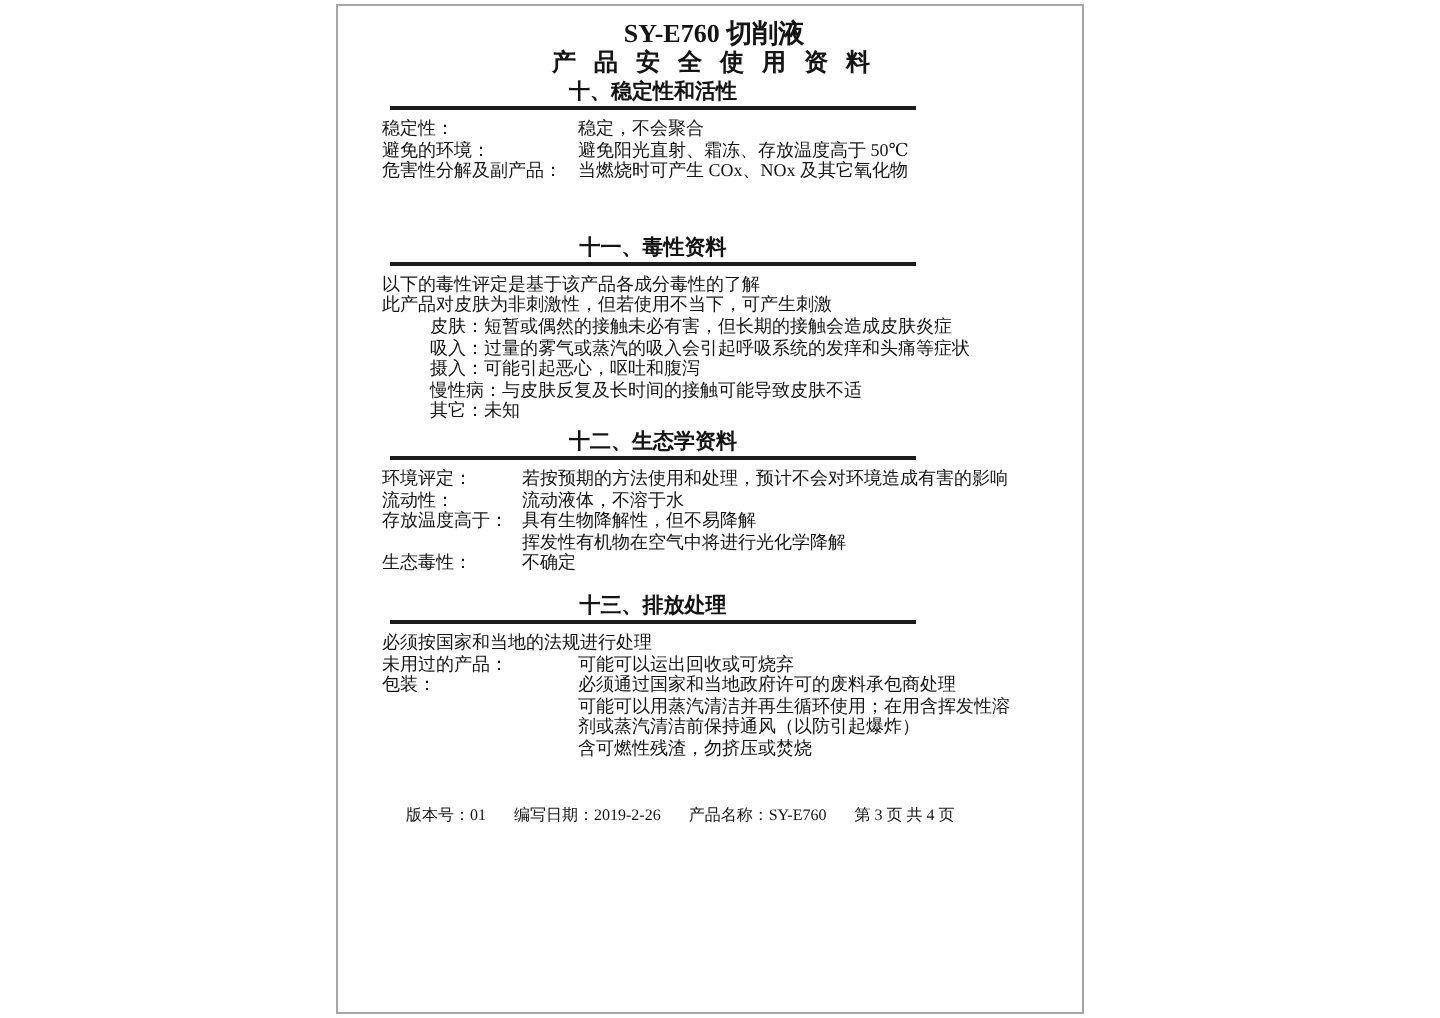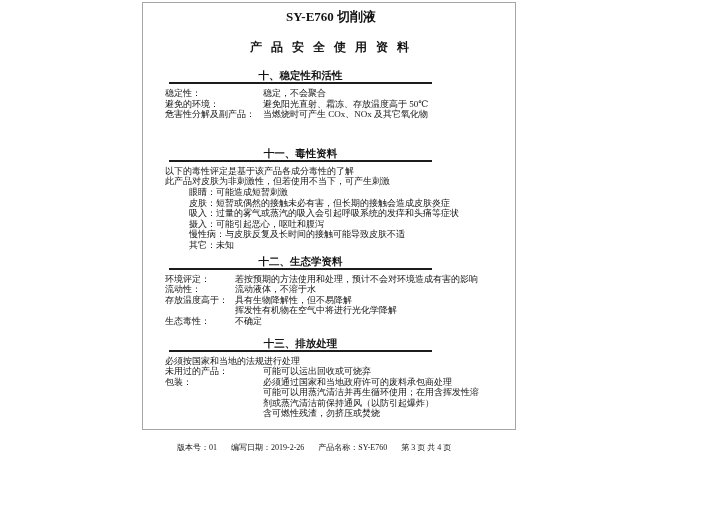--- a/index.html
+++ b/index.html
@@ -5,35 +5,35 @@
   html, body {
     margin: 0; padding: 0;
     width: 720px; height: 509px;
     background: #ffffff;
     overflow: hidden;
     font-family: "Liberation Serif", "DejaVu Serif", serif;
     color: #141414;
   }
   .page {
     position: absolute;
-    left: 142px; top: 2px;
-    width: 374px; height: 428px;
+    left: 168px; top: 2px;
+    width: 374px; height: 505px;
     box-sizing: border-box;
     border: 1px solid #a6a6a6;
     background: #ffffff;
     padding: 0 18px 0 22px;
   }
   .doc-title {
     margin: 6px 0 0 0;
     font-size: 13px; line-height: 15px;
     font-weight: bold;
     text-align: center;
   }
   .doc-subtitle {
-    margin: 16px;
+    margin: 0;
     font-size: 12px; line-height: 14px;
     font-weight: bold;
     letter-spacing: 3px;
     text-align: center;
   }
   .sec-heading {
     font-size: 10.5px; line-height: 11px;
     font-weight: bold;
     width: 263px;
     padding-bottom: 1px;
@@ -80,21 +80,20 @@
     <div class="row">
       <span class="lbl">危害性分解及副产品：</span>
       <span class="val">当燃烧时可产生 COx、NOx 及其它氧化物</span>
     </div>
   </div>
 
   <div class="sec-heading mt-sec11">十一、毒性资料</div>
   <div class="lines">
     <div class="line">以下的毒性评定是基于该产品各成分毒性的了解</div>
     <div class="line">此产品对皮肤为非刺激性，但若使用不当下，可产生刺激</div>
-    <div class="line ind">眼睛：可能造成短暂刺激</div>
     <div class="line ind">皮肤：短暂或偶然的接触未必有害，但长期的接触会造成皮肤炎症</div>
     <div class="line ind">吸入：过量的雾气或蒸汽的吸入会引起呼吸系统的发痒和头痛等症状</div>
     <div class="line ind">摄入：可能引起恶心，呕吐和腹泻</div>
     <div class="line ind">慢性病：与皮肤反复及长时间的接触可能导致皮肤不适</div>
     <div class="line ind">其它：未知</div>
   </div>
 
   <div class="sec-heading mt-sec12">十二、生态学资料</div>
   <div class="rows sec12">
     <div class="row">

